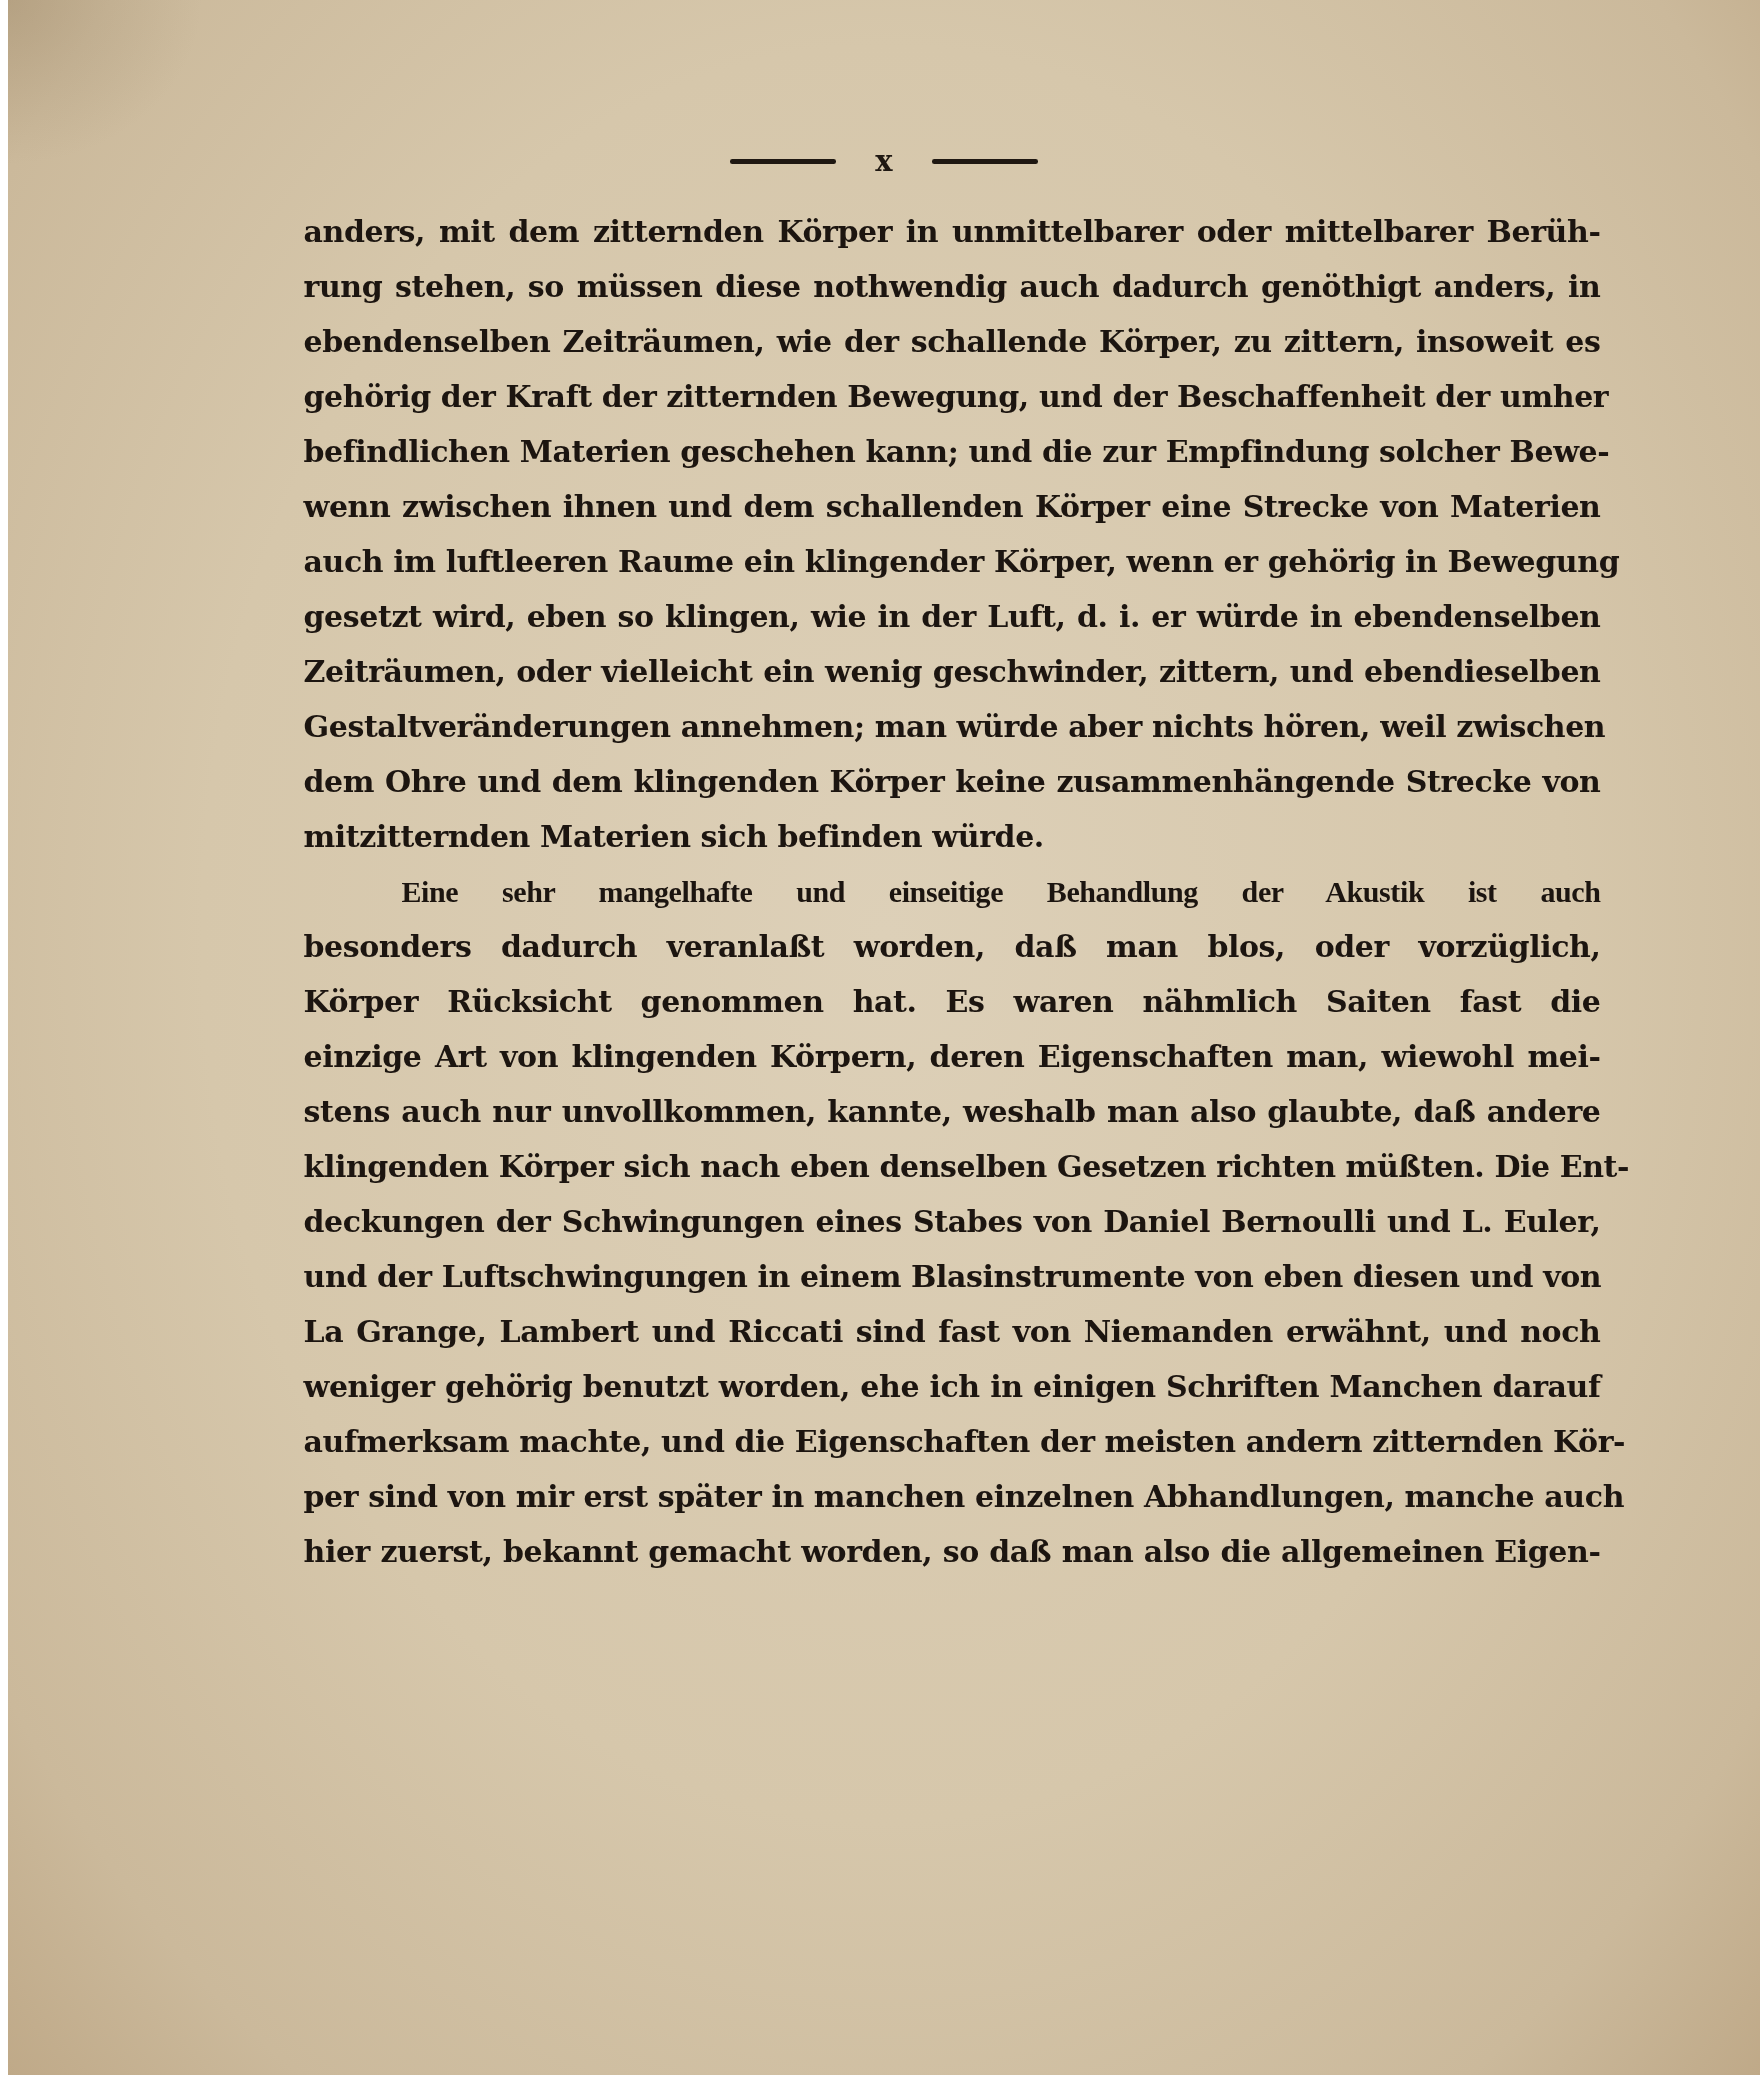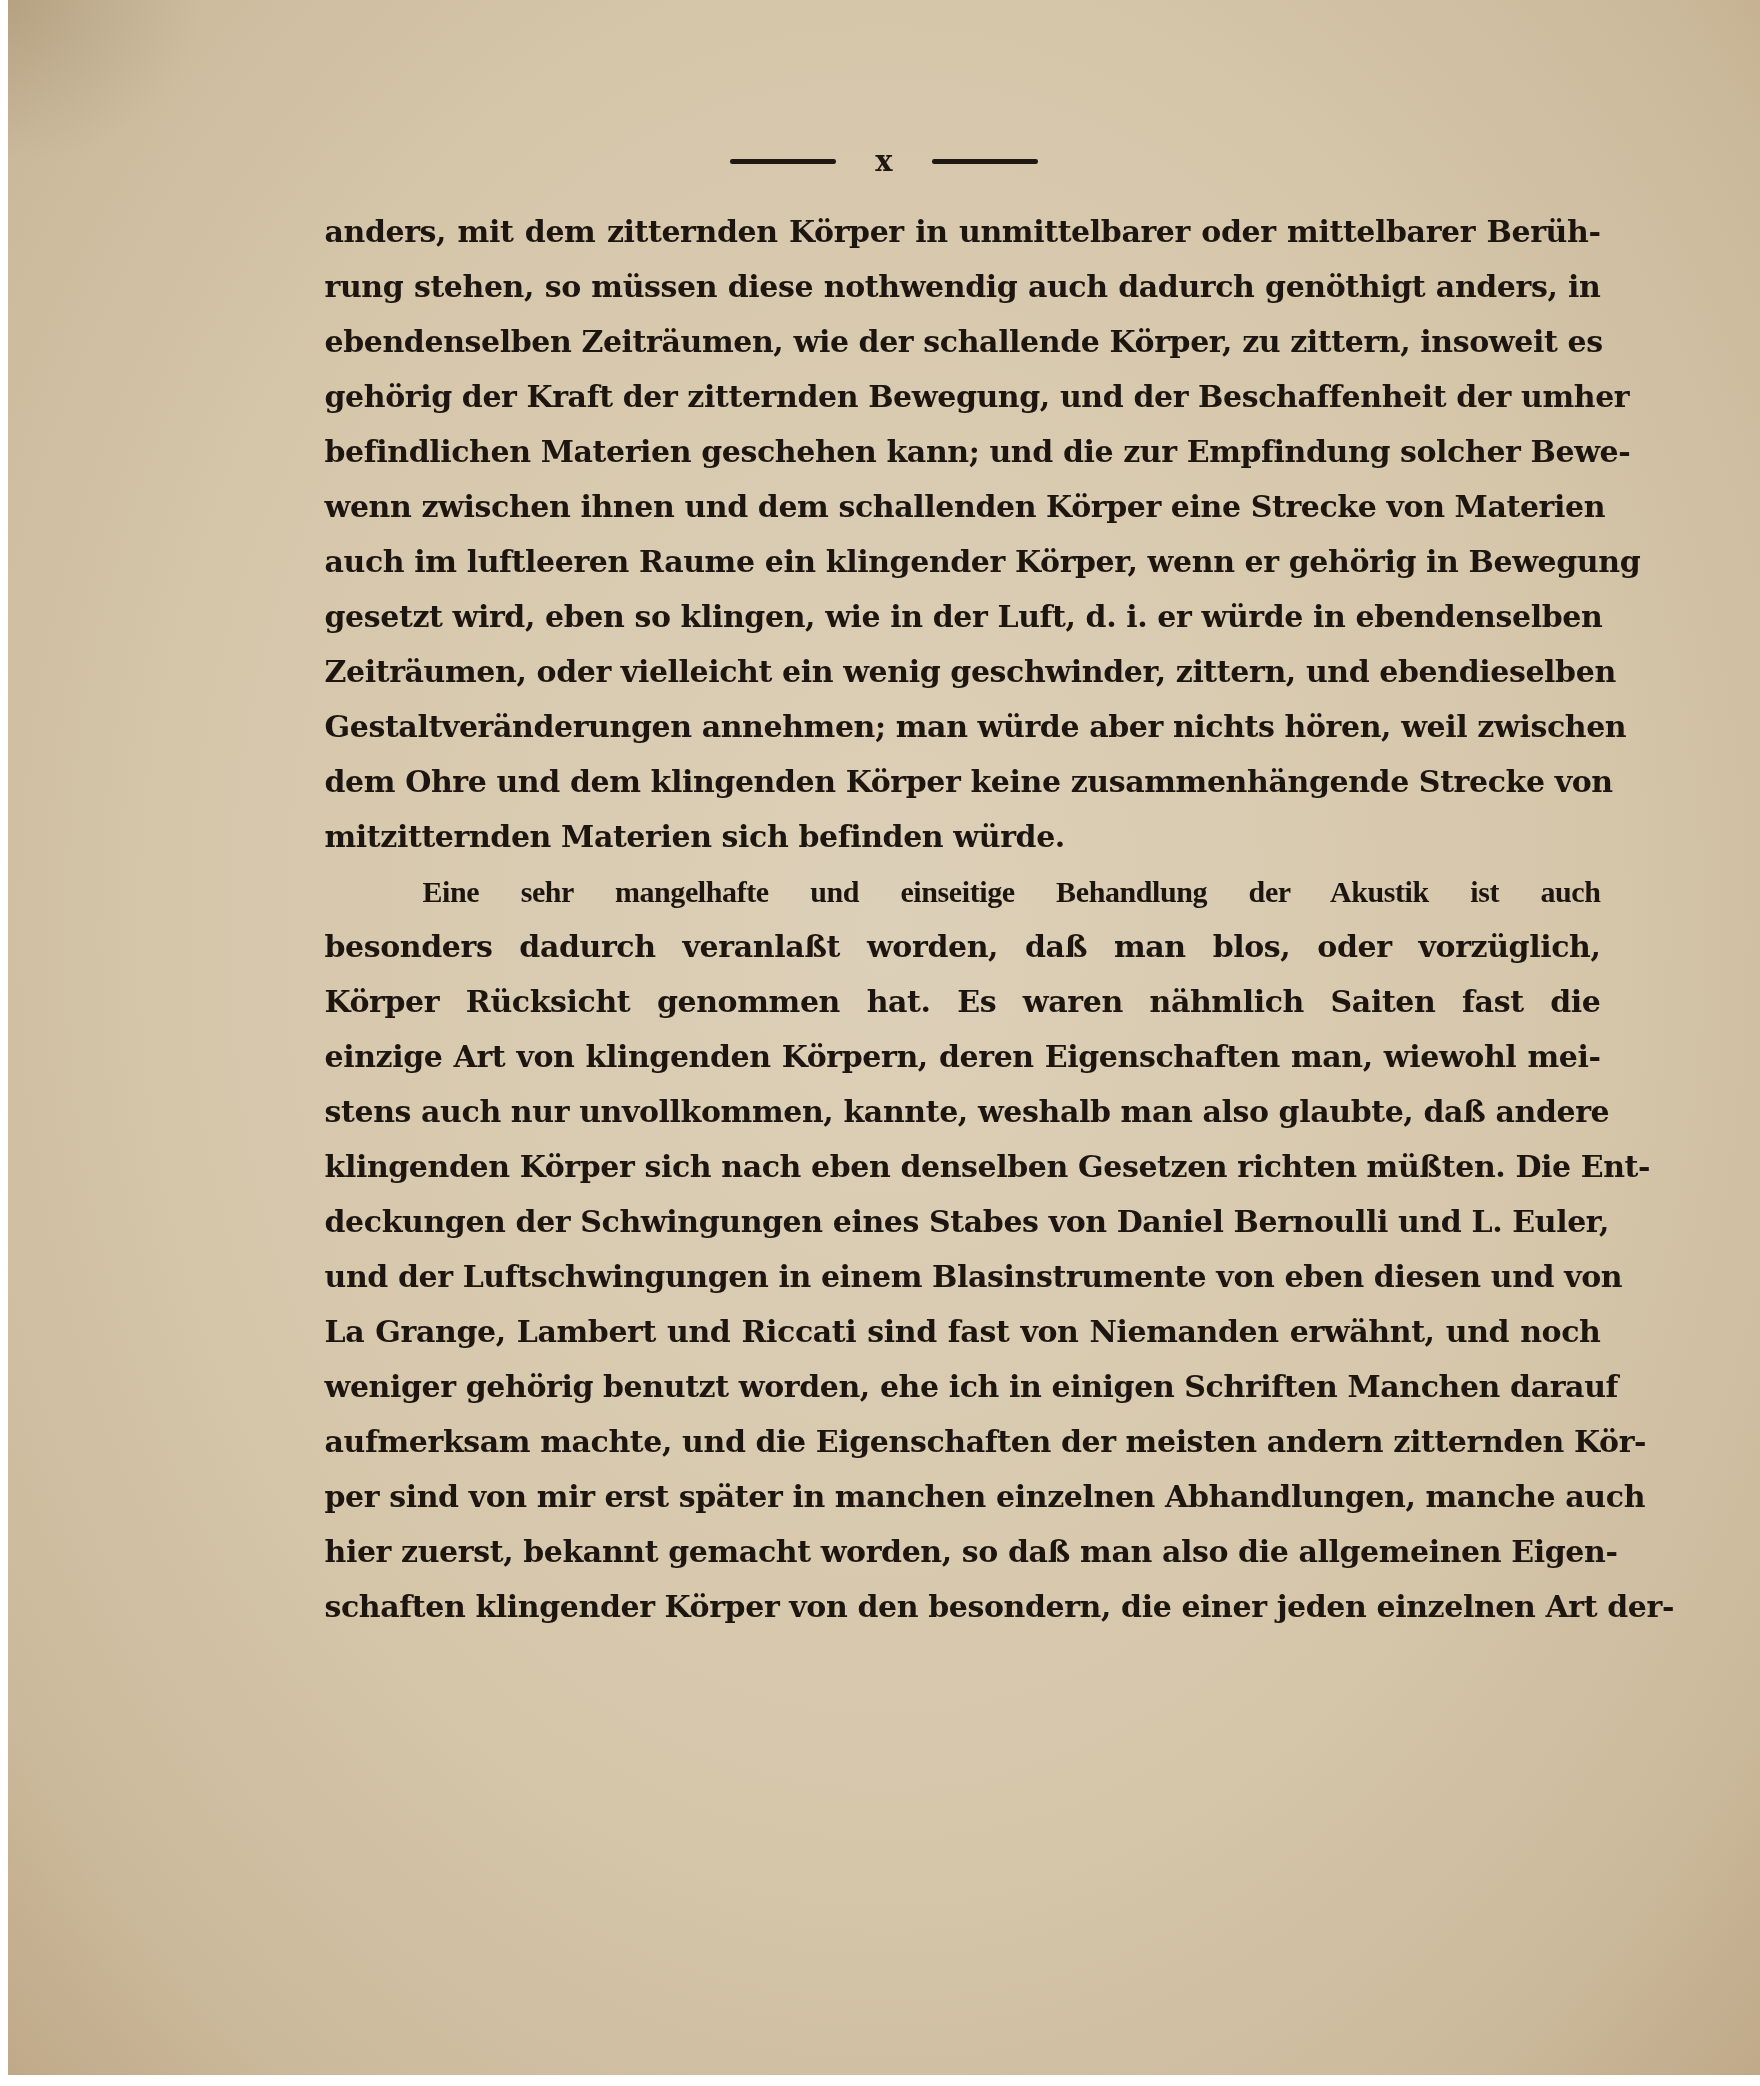--- a/index.html
+++ b/index.html
@@ -22,21 +22,21 @@
     line-height: 1;
   }
   .body-text {
     position: absolute; left: 296px; top: 204px; width: 1297px;
     font-family: "DejaVu Serif", serif; font-weight: bold;
     font-size: 30px; line-height: 55px; color: #1c1510;
     letter-spacing: -0.4px;
   }
   .line {
     display: block; white-space: nowrap; text-align: justify; text-align-last: justify;
-    height: 55px; overflow: visible; margin-left: 21px;
+    height: 55px; overflow: visible;
   }
   .line.last { text-align-last: left; }
   .line.indent { padding-left: 98px; font-family: Liberation Serif, serif; }
   .line.spaced { letter-spacing: 2.3px; }
 </style>
 </head>
 <body>
 
 <div class="page">
   <div class="header">
@@ -67,17 +67,16 @@
       <span class="line">einzige Art von klingenden Körpern, deren Eigenschaften man, wiewohl mei-</span>
       <span class="line">stens auch nur unvollkommen, kannte, weshalb man also glaubte, daß andere</span>
       <span class="line">klingenden Körper sich nach eben denselben Gesetzen richten müßten. Die Ent-</span>
       <span class="line">deckungen der Schwingungen eines Stabes von Daniel Bernoulli und L. Euler,</span>
       <span class="line">und der Luftschwingungen in einem Blasinstrumente von eben diesen und von</span>
       <span class="line">La Grange, Lambert und Riccati sind fast von Niemanden erwähnt, und noch</span>
       <span class="line">weniger gehörig benutzt worden, ehe ich in einigen Schriften Manchen darauf</span>
       <span class="line">aufmerksam machte, und die Eigenschaften der meisten andern zitternden Kör-</span>
       <span class="line">per sind von mir erst später in manchen einzelnen Abhandlungen, manche auch</span>
       <span class="line">hier zuerst, bekannt gemacht worden, so daß man also die allgemeinen Eigen-</span>
-      <span class="line">schaften klingender Körper von den besondern, die einer jeden einzelnen Art der-</span>
     </div>
   </div>
 </div>
 
 
 </body></html>

